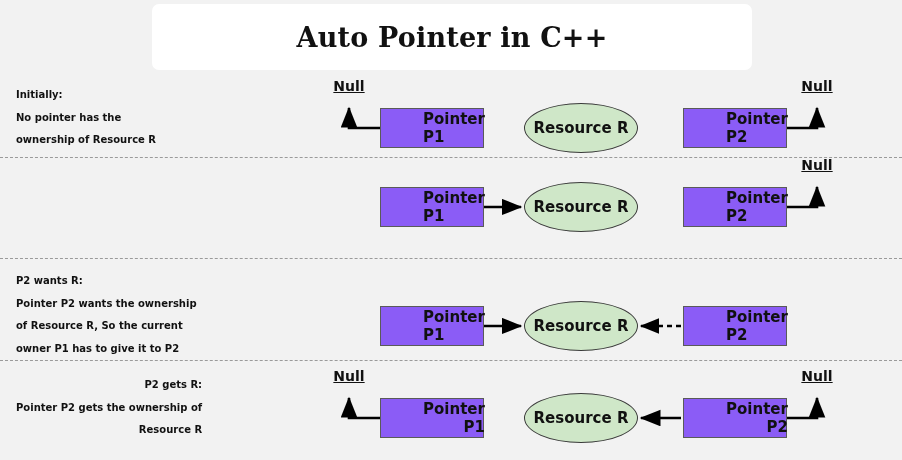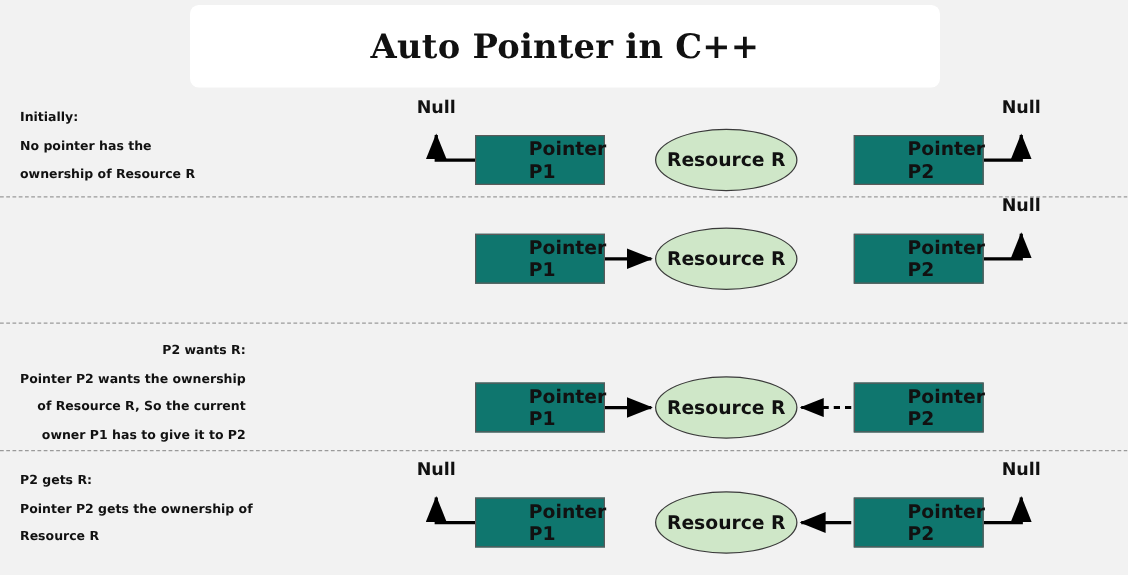--- a/index.html
+++ b/index.html
@@ -21,65 +21,66 @@
   .title-card .title-text{
     font-size:27px;font-weight:700;color:#111111;letter-spacing:.2px;
     font-family:"DejaVu Serif", serif;
   }
 
   
   .row{position:absolute;left:0;width:902px;}
   #row-0{top:75px;height:82px;}
   #row-1{top:157px;height:101px;}
   #row-2{top:258px;height:102px;}
-  #row-3{top:360px;height:100px;}
+  #row-3{top:360px;height:100px;text-align:right;}
 
   .divider{
     position:absolute;left:0;width:902px;height:0;
     border-top:1.5px dashed #9a9a9a;
   }
   #div-0{top:157px;}
   #div-1{top:258px;}
   #div-2{top:360px;}
 
   
   .caption{
     position:absolute;left:16px;
     font-size:10px;font-weight:700;color:#111111;
     line-height:22.5px;white-space:pre-line;
     font-family:"DejaVu Sans", sans-serif;
   }
   #cap-0{top:9px;}
   #cap-1{top:12px;}
-  #cap-2{top:12px;text-align:right;}
+  #cap-2{top:12px;}
   #cap-3{top:14px;}
 
   
   .pbox{
     position:absolute;width:104px;height:40px;
-    background:#0f766e;border:1.6px solid #5a5a5a;
+    background:#8b5cf6;border:1.6px solid #5a5a5a;
     display:flex;align-items:center;justify-content:center;
     font-size:15px;font-weight:700;color:#111111;
     box-sizing:border-box;
     padding-left:44px;
   }
   .rell{
     position:absolute;width:114px;height:50px;
     background:#cfe7c8;border:1.6px solid #3a3a3a;border-radius:50%;
     display:flex;align-items:center;justify-content:center;
     font-size:15px;font-weight:700;color:#111111;
     box-sizing:border-box;
   }
 
   
   .arrows{position:absolute;left:0;top:0;width:902px;height:100%;overflow:visible;}
 
   .nulllabel{
     position:absolute;font-size:14px;font-weight:700;color:#111111;
     transform:translateX(-50%);
+    text-decoration:underline;
   }
 </style>
 </head>
 <body>
 
 <div id="canvas">
 
   <div class="title-card">
     <span class="title-text">Auto Pointer in C++</span>
   </div>

